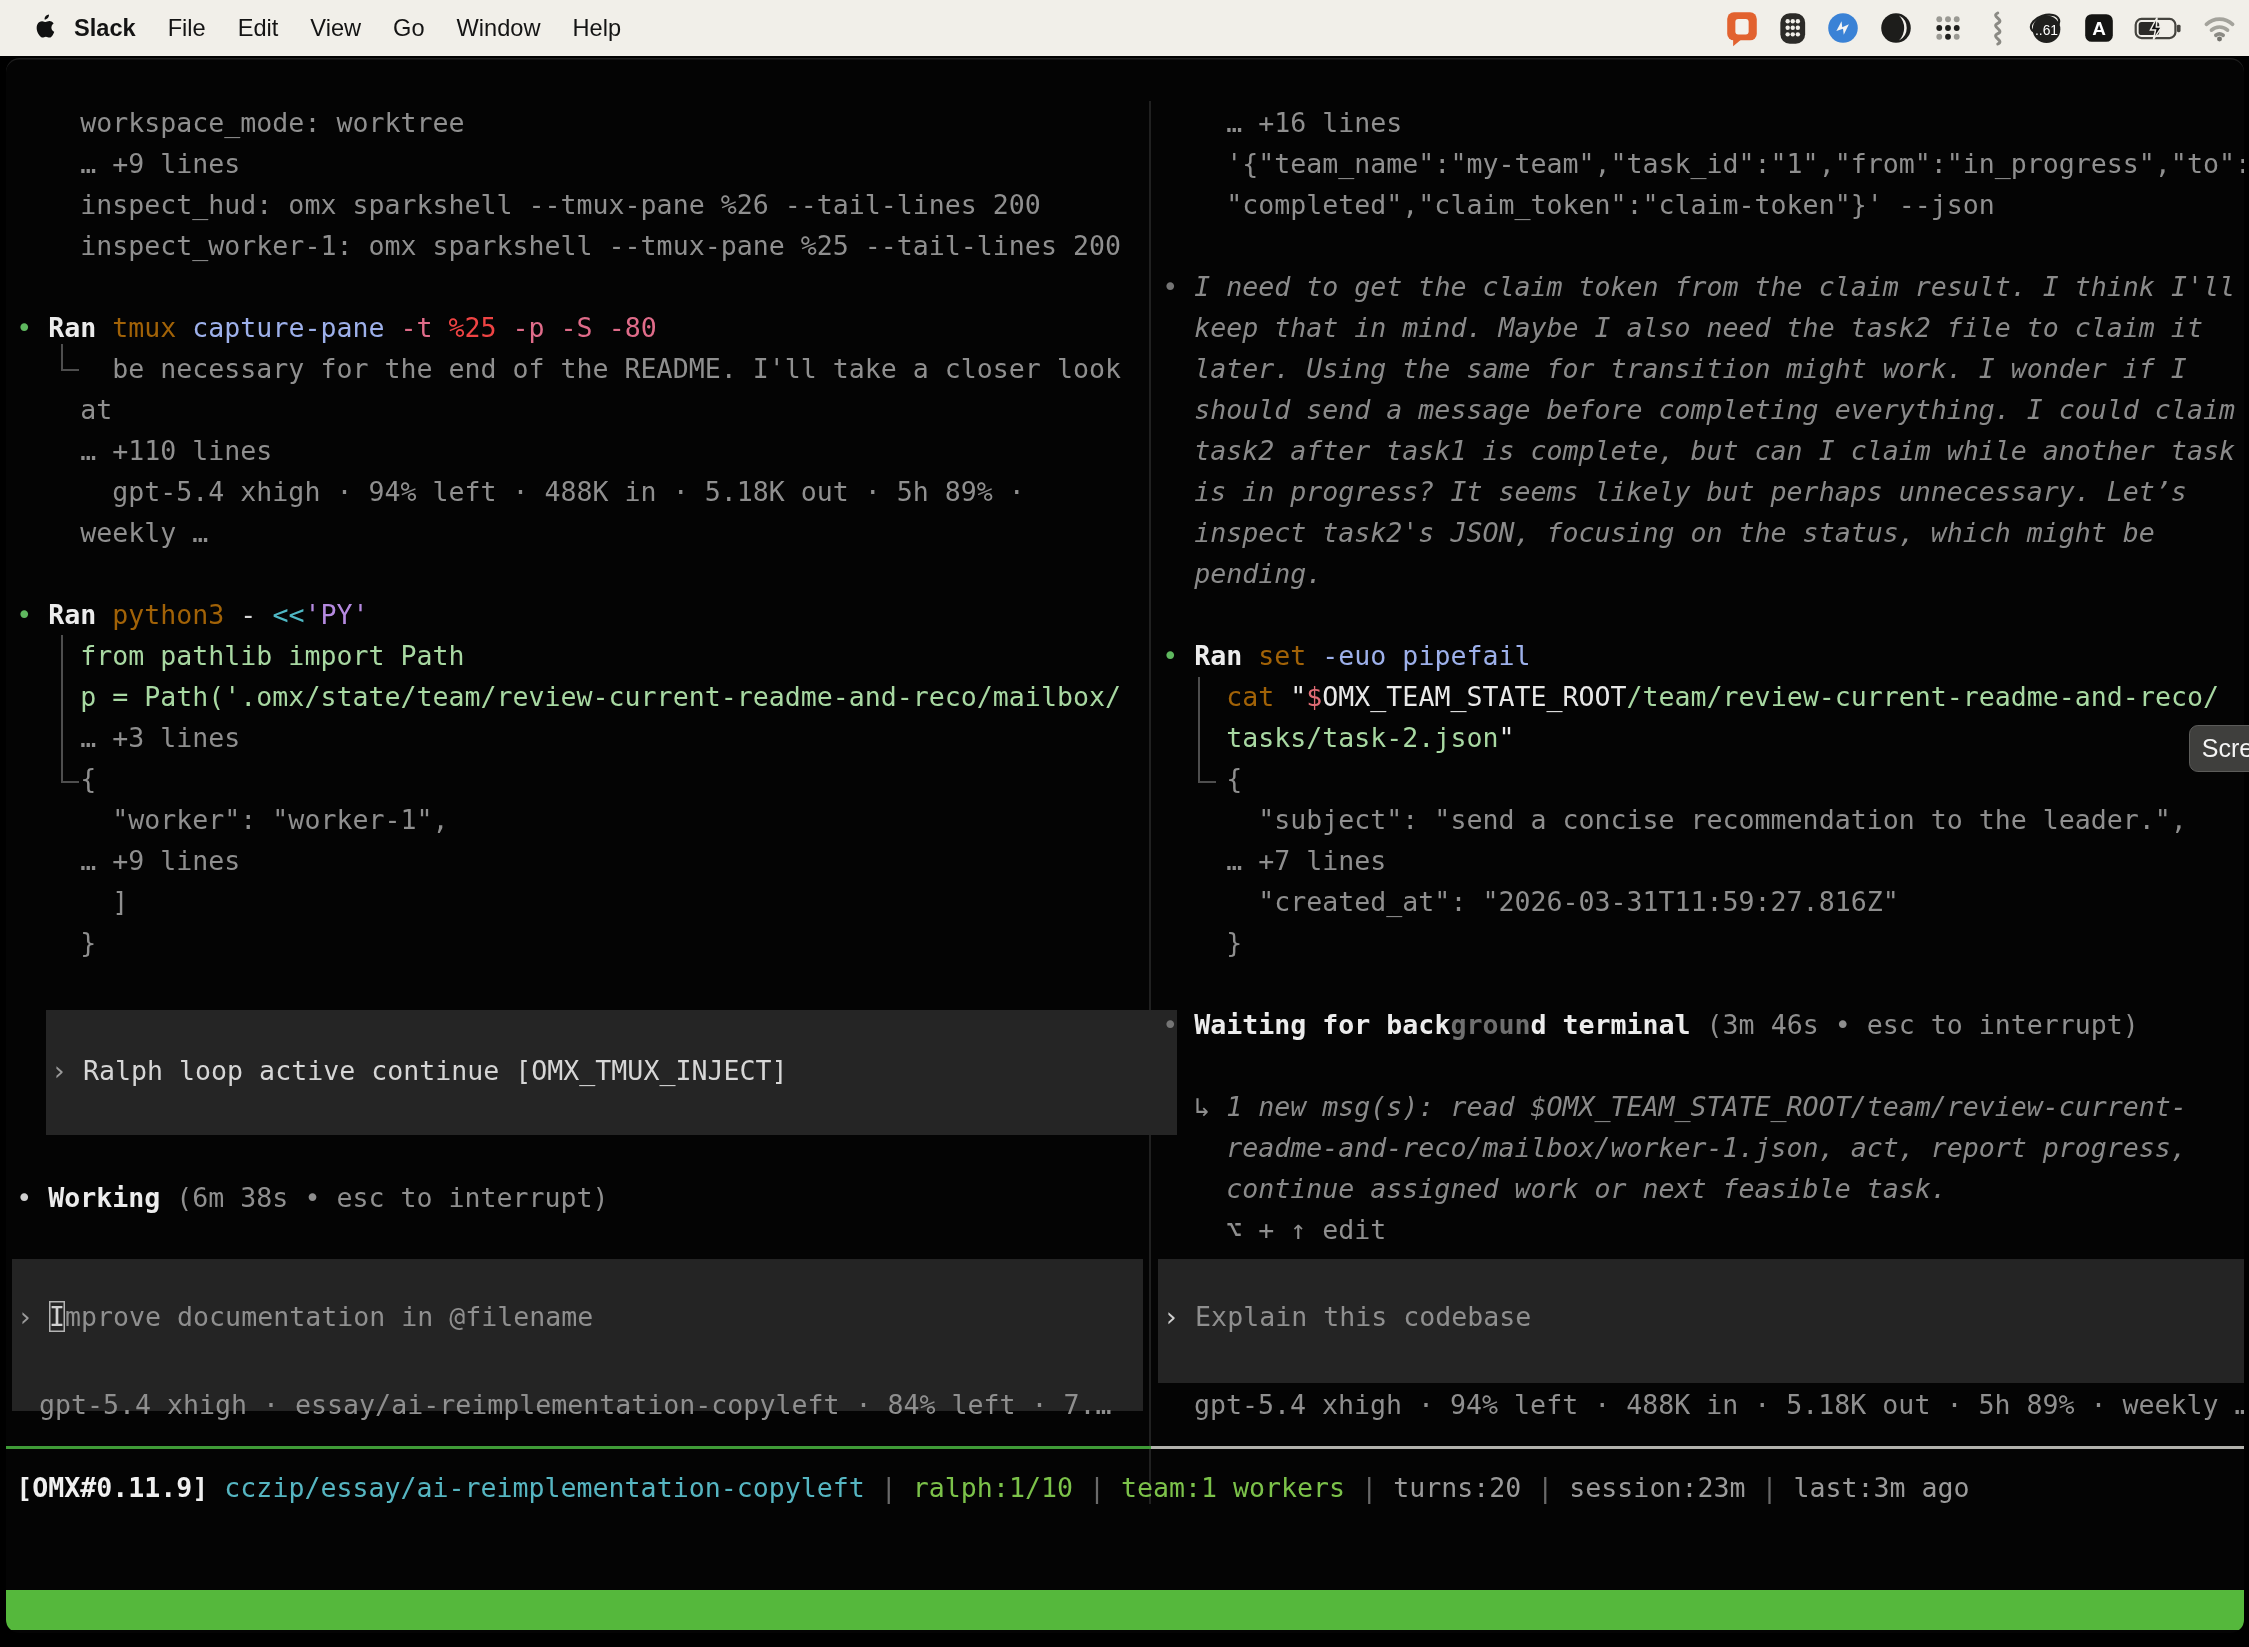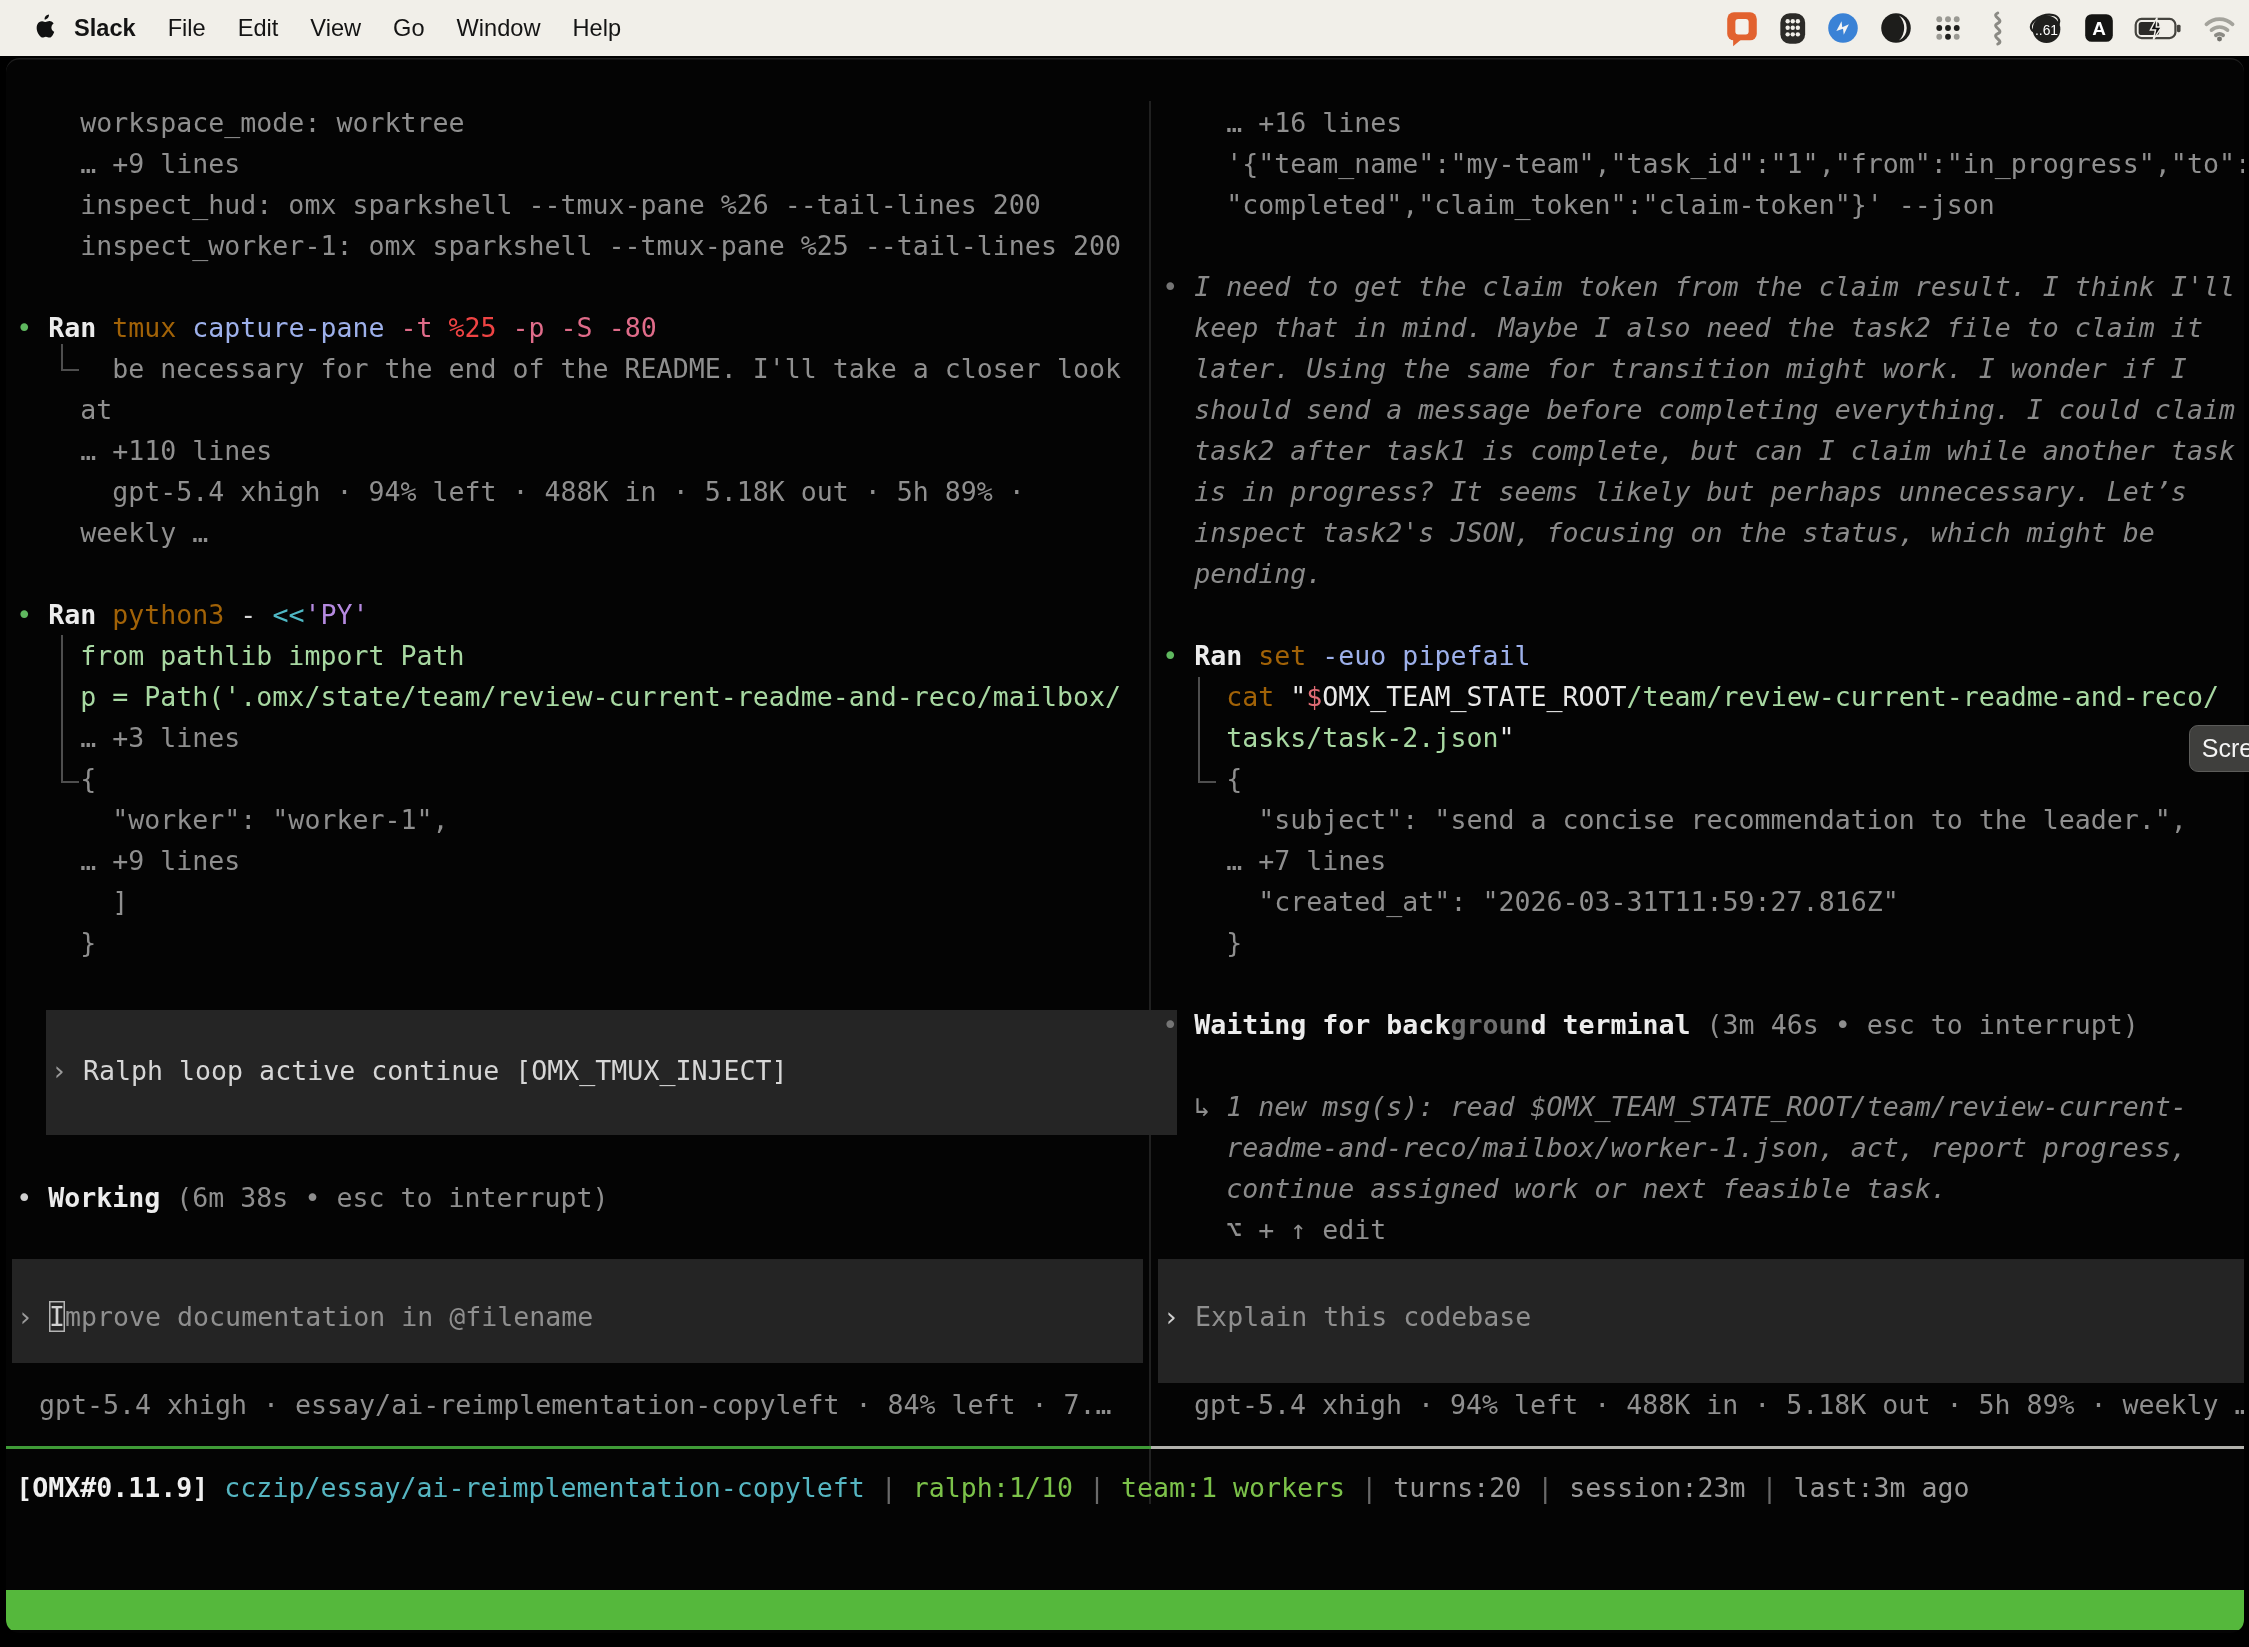--- a/index.html
+++ b/index.html
@@ -181,21 +181,21 @@
       <div class="connector" style="left:55px;top:311px;width:17.7px;height:2.2px;"></div>
       <div class="connector" style="left:55px;top:577px;width:2.2px;height:148px;"></div>
       <div class="connector" style="left:55px;top:723px;width:17.7px;height:2.2px;"></div>
 
       <div class="banner" style="left:5.9px;top:952px;width:1131px;height:125px;margin-left:34px;">
         <div class="bline"><span class="c-g2">› </span><span class="c-lt">Ralph loop active continue [OMX_TMUX_INJECT]</span></div>
       </div>
 
       <div class="absline" style="left:10.3px;top:1119px;"><span class="c-ltb">• </span><span class="c-w">Working</span><span class="c-g"> (6m 38s • esc to interrupt)</span></div>
 
-      <div class="inputbox" style="left:5.9px;top:1201px;width:1131px;height:104px;">
+      <div class="inputbox" style="left:5.9px;top:1201px;width:1131px;height:152px;">
         <div class="bline"><span class="c-g2">› </span><span class="c-cur">I</span><span class="c-g">mprove documentation in @filename</span></div>
       </div>
 
       <div class="absline c-g" style="left:33px;top:1326px;">gpt-5.4 xhigh · essay/ai-reimplementation-copyleft · 84% left · 7.…</div>
 
       <div class="lines" style="left:1146px;top:44px;width:1104px;padding-left:10.3px;"><div class="tl"><span class="c-g">    … +16 lines</span></div><div class="tl"><span class="c-g">    '{"team_name":"my-team","task_id":"1","from":"in_progress","to":</span></div><div class="tl"><span class="c-g">    "completed","claim_token":"claim-token"}' --json</span></div><div class="tl"></div><div class="tl"><span class="c-dimb">• </span><span class="c-it">I need to get the claim token from the claim result. I think I'll</span></div><div class="tl"><span class="c-it">  keep that in mind. Maybe I also need the task2 file to claim it</span></div><div class="tl"><span class="c-it">  later. Using the same for transition might work. I wonder if I</span></div><div class="tl"><span class="c-it">  should send a message before completing everything. I could claim</span></div><div class="tl"><span class="c-it">  task2 after task1 is complete, but can I claim while another task</span></div><div class="tl"><span class="c-it">  is in progress? It seems likely but perhaps unnecessary. Let’s</span></div><div class="tl"><span class="c-it">  inspect task2's JSON, focusing on the status, which might be</span></div><div class="tl"><span class="c-it">  pending.</span></div><div class="tl"></div><div class="tl"><span class="c-gb">• </span><span class="c-w">Ran </span><span class="c-blue">set </span><span class="c-arg">-euo pipefail</span></div><div class="tl"><span class="c-g">    </span><span class="c-blue">cat </span><span class="c-wq">"</span><span class="c-red">$</span><span class="c-wq">OMX_TEAM_STATE_ROOT</span><span class="c-green">/team/review-current-readme-and-reco/</span></div><div class="tl"><span class="c-g">    </span><span class="c-green">tasks/task-2.json</span><span class="c-wq">"</span></div><div class="tl"><span class="c-g">    {</span></div><div class="tl"><span class="c-g">      "subject": "send a concise recommendation to the leader.",</span></div><div class="tl"><span class="c-g">    … +7 lines</span></div><div class="tl"><span class="c-g">      "created_at": "2026-03-31T11:59:27.816Z"</span></div><div class="tl"><span class="c-g">    }</span></div><div class="tl"></div><div class="tl"><span class="c-dimb">• </span><span class="c-w">Waiting for back</span><span class="c-shim">groun</span><span class="c-w">d terminal</span><span class="c-g"> (3m 46s • esc to interrupt)</span></div><div class="tl"></div><div class="tl"><span class="c-g">  ↳ </span><span class="c-it">1 new msg(s): read $OMX_TEAM_STATE_ROOT/team/review-current-</span></div><div class="tl"><span class="c-it">    readme-and-reco/mailbox/worker-1.json, act, report progress,</span></div><div class="tl"><span class="c-it">    continue assigned work or next feasible task.</span></div><div class="tl"><span class="c-g">    ⌥ + ↑ edit</span></div></div>
 
       <div class="connector" style="left:1192px;top:619px;width:2.2px;height:106px;"></div>
       <div class="connector" style="left:1192px;top:723px;width:17.7px;height:2.2px;"></div>
 

